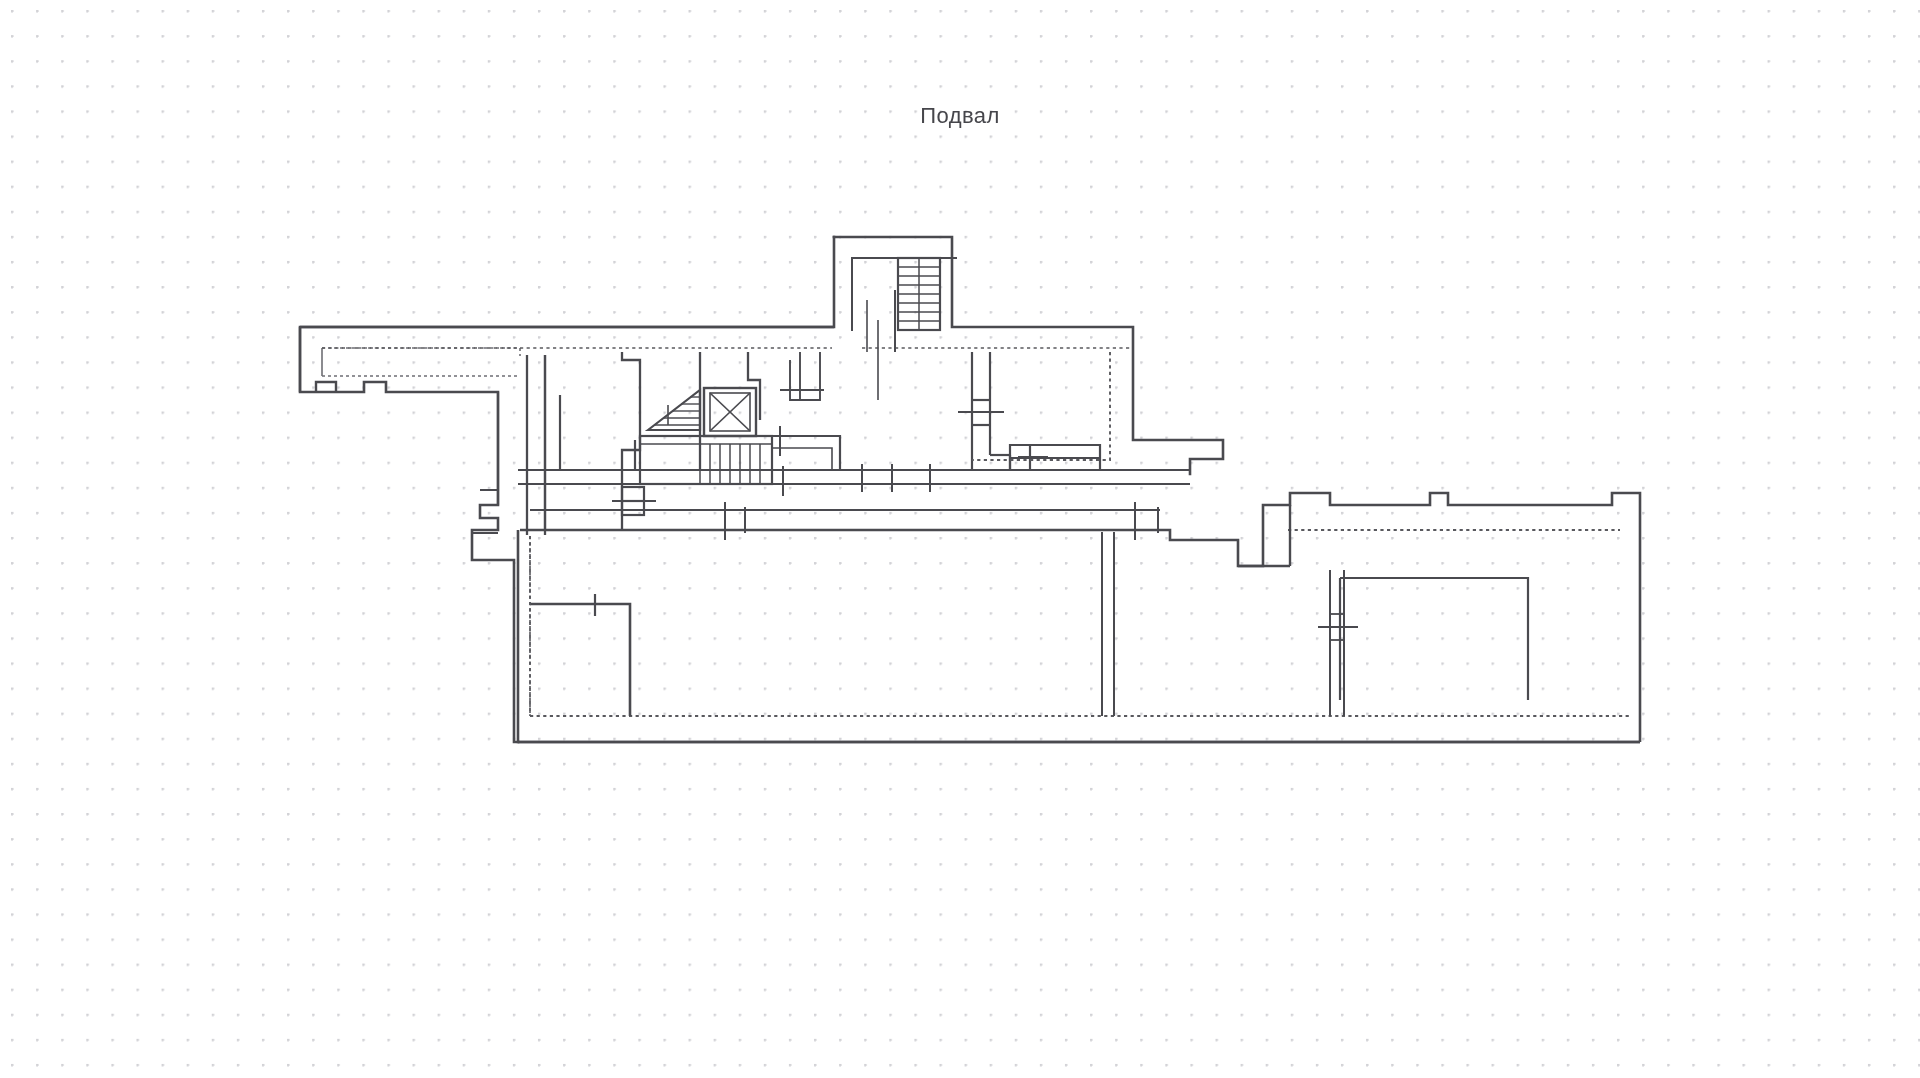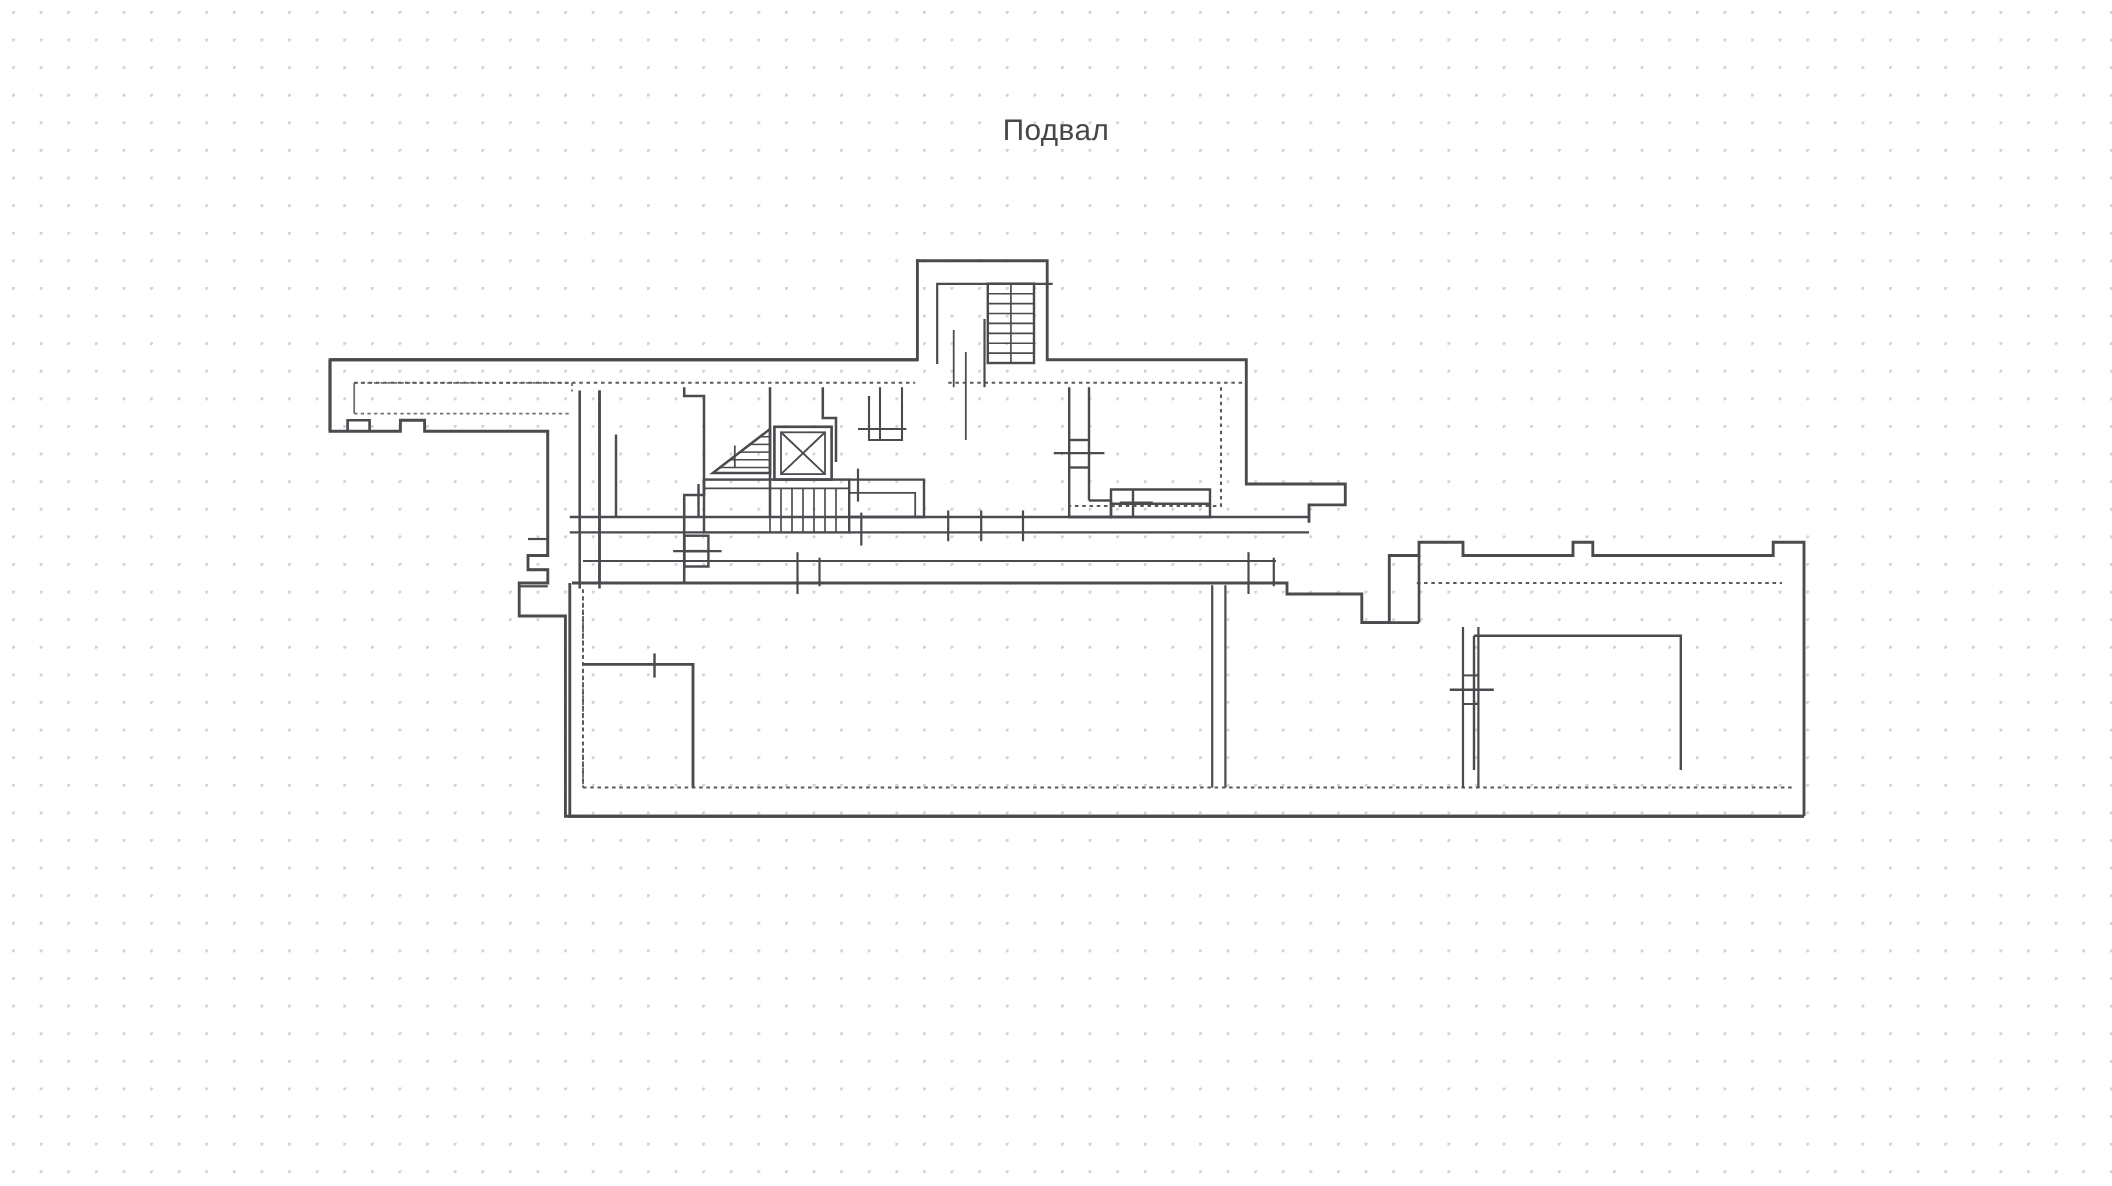--- a/index.html
+++ b/index.html
@@ -22,21 +22,21 @@
       radial-gradient(circle at 1px 1px, #d2d2d6 1.35px, rgba(255,255,255,0) 1.7px);
     background-size: 25.1px 25.1px;
     background-position: 11px 10px;
   }
   #plan-title {
     position: absolute;
     top: 103px;
     left: 0;
     width: 1920px;
     text-align: center;
-    font-size: 27px;
+    font-size: 22px;
     font-weight: 400;
     letter-spacing: 0.4px;
     color: #46464b;
     font-family: "Liberation Sans", sans-serif;
     user-select: none;
   }
   #floorplan-canvas {
     position: absolute;
     top: 0;
     left: 0;

